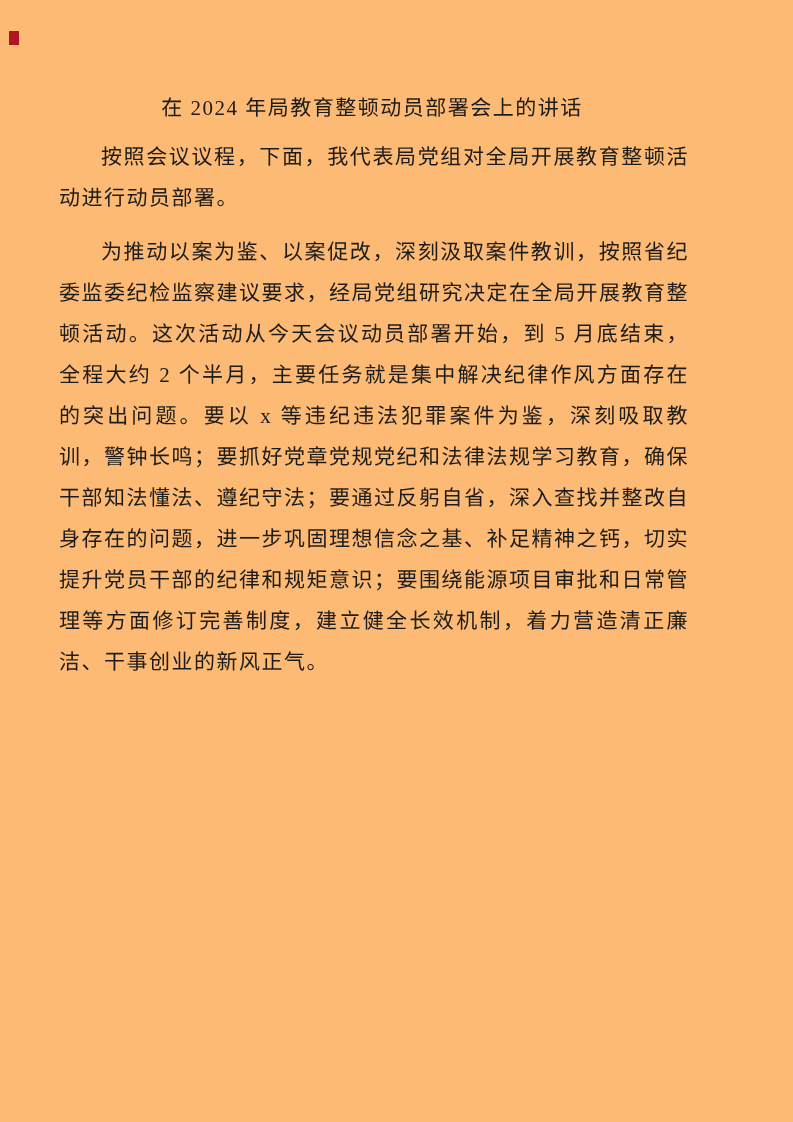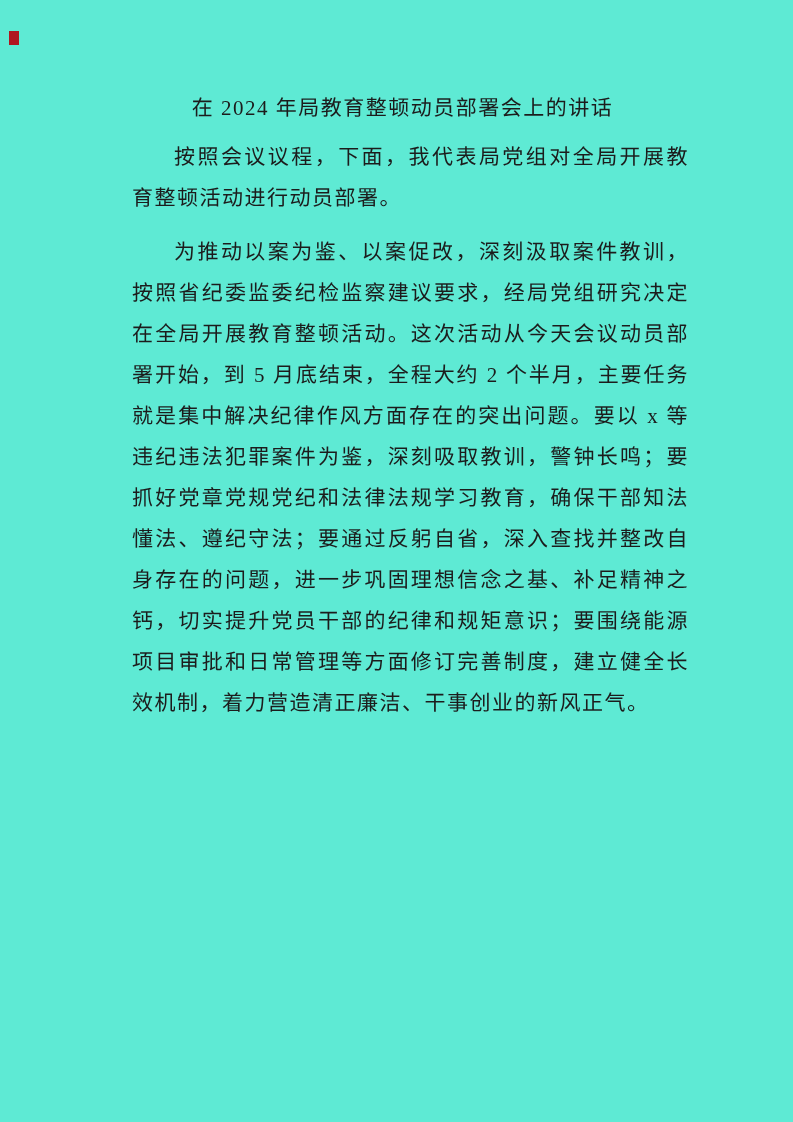--- a/index.html
+++ b/index.html
@@ -5,23 +5,23 @@
   html, body {
     margin: 0;
     padding: 0;
     background: #ffffff;
   }
   .page {
     position: relative;
     width: 793px;
     height: 1122px;
     margin: 0 auto;
-    background: #5eead4;
+    background: #fdba74;
     box-sizing: border-box;
-    padding: 88px 104px 0 116px;
+    padding: 88px 104px 0 55px;
     overflow: hidden;
     font-family: "Liberation Serif", "DejaVu Serif", serif;
     color: #1c1c1c;
   }
   .red-marker {
     position: absolute;
     left: 9px;
     top: 31px;
     width: 10px;
     height: 14px;
@@ -34,21 +34,21 @@
     line-height: 41px;
     letter-spacing: 1.5px;
     margin: 0 0 8px 0;
   }
   .doc-para {
     font-size: 21px;
     line-height: 41px;
     letter-spacing: 1.5px;
     text-align: justify;
     text-indent: 2em;
-    margin: 0 0 13px 16px;
+    margin: 0 0 13px 4px;
   }
 </style>
 </head>
 <body>
 
 <div class="page">
   <div class="red-marker"></div>
   <h1 class="doc-title">在 2024 年局教育整顿动员部署会上的讲话</h1>
   <p class="doc-para">按照会议议程，下面，我代表局党组对全局开展教育整顿活动进行动员部署。</p>
   <p class="doc-para">为推动以案为鉴、以案促改，深刻汲取案件教训，按照省纪委监委纪检监察建议要求，经局党组研究决定在全局开展教育整顿活动。这次活动从今天会议动员部署开始，到 5 月底结束，全程大约 2 个半月，主要任务就是集中解决纪律作风方面存在的突出问题。要以 x 等违纪违法犯罪案件为鉴，深刻吸取教训，警钟长鸣；要抓好党章党规党纪和法律法规学习教育，确保干部知法懂法、遵纪守法；要通过反躬自省，深入查找并整改自身存在的问题，进一步巩固理想信念之基、补足精神之钙，切实提升党员干部的纪律和规矩意识；要围绕能源项目审批和日常管理等方面修订完善制度，建立健全长效机制，着力营造清正廉洁、干事创业的新风正气。</p>

